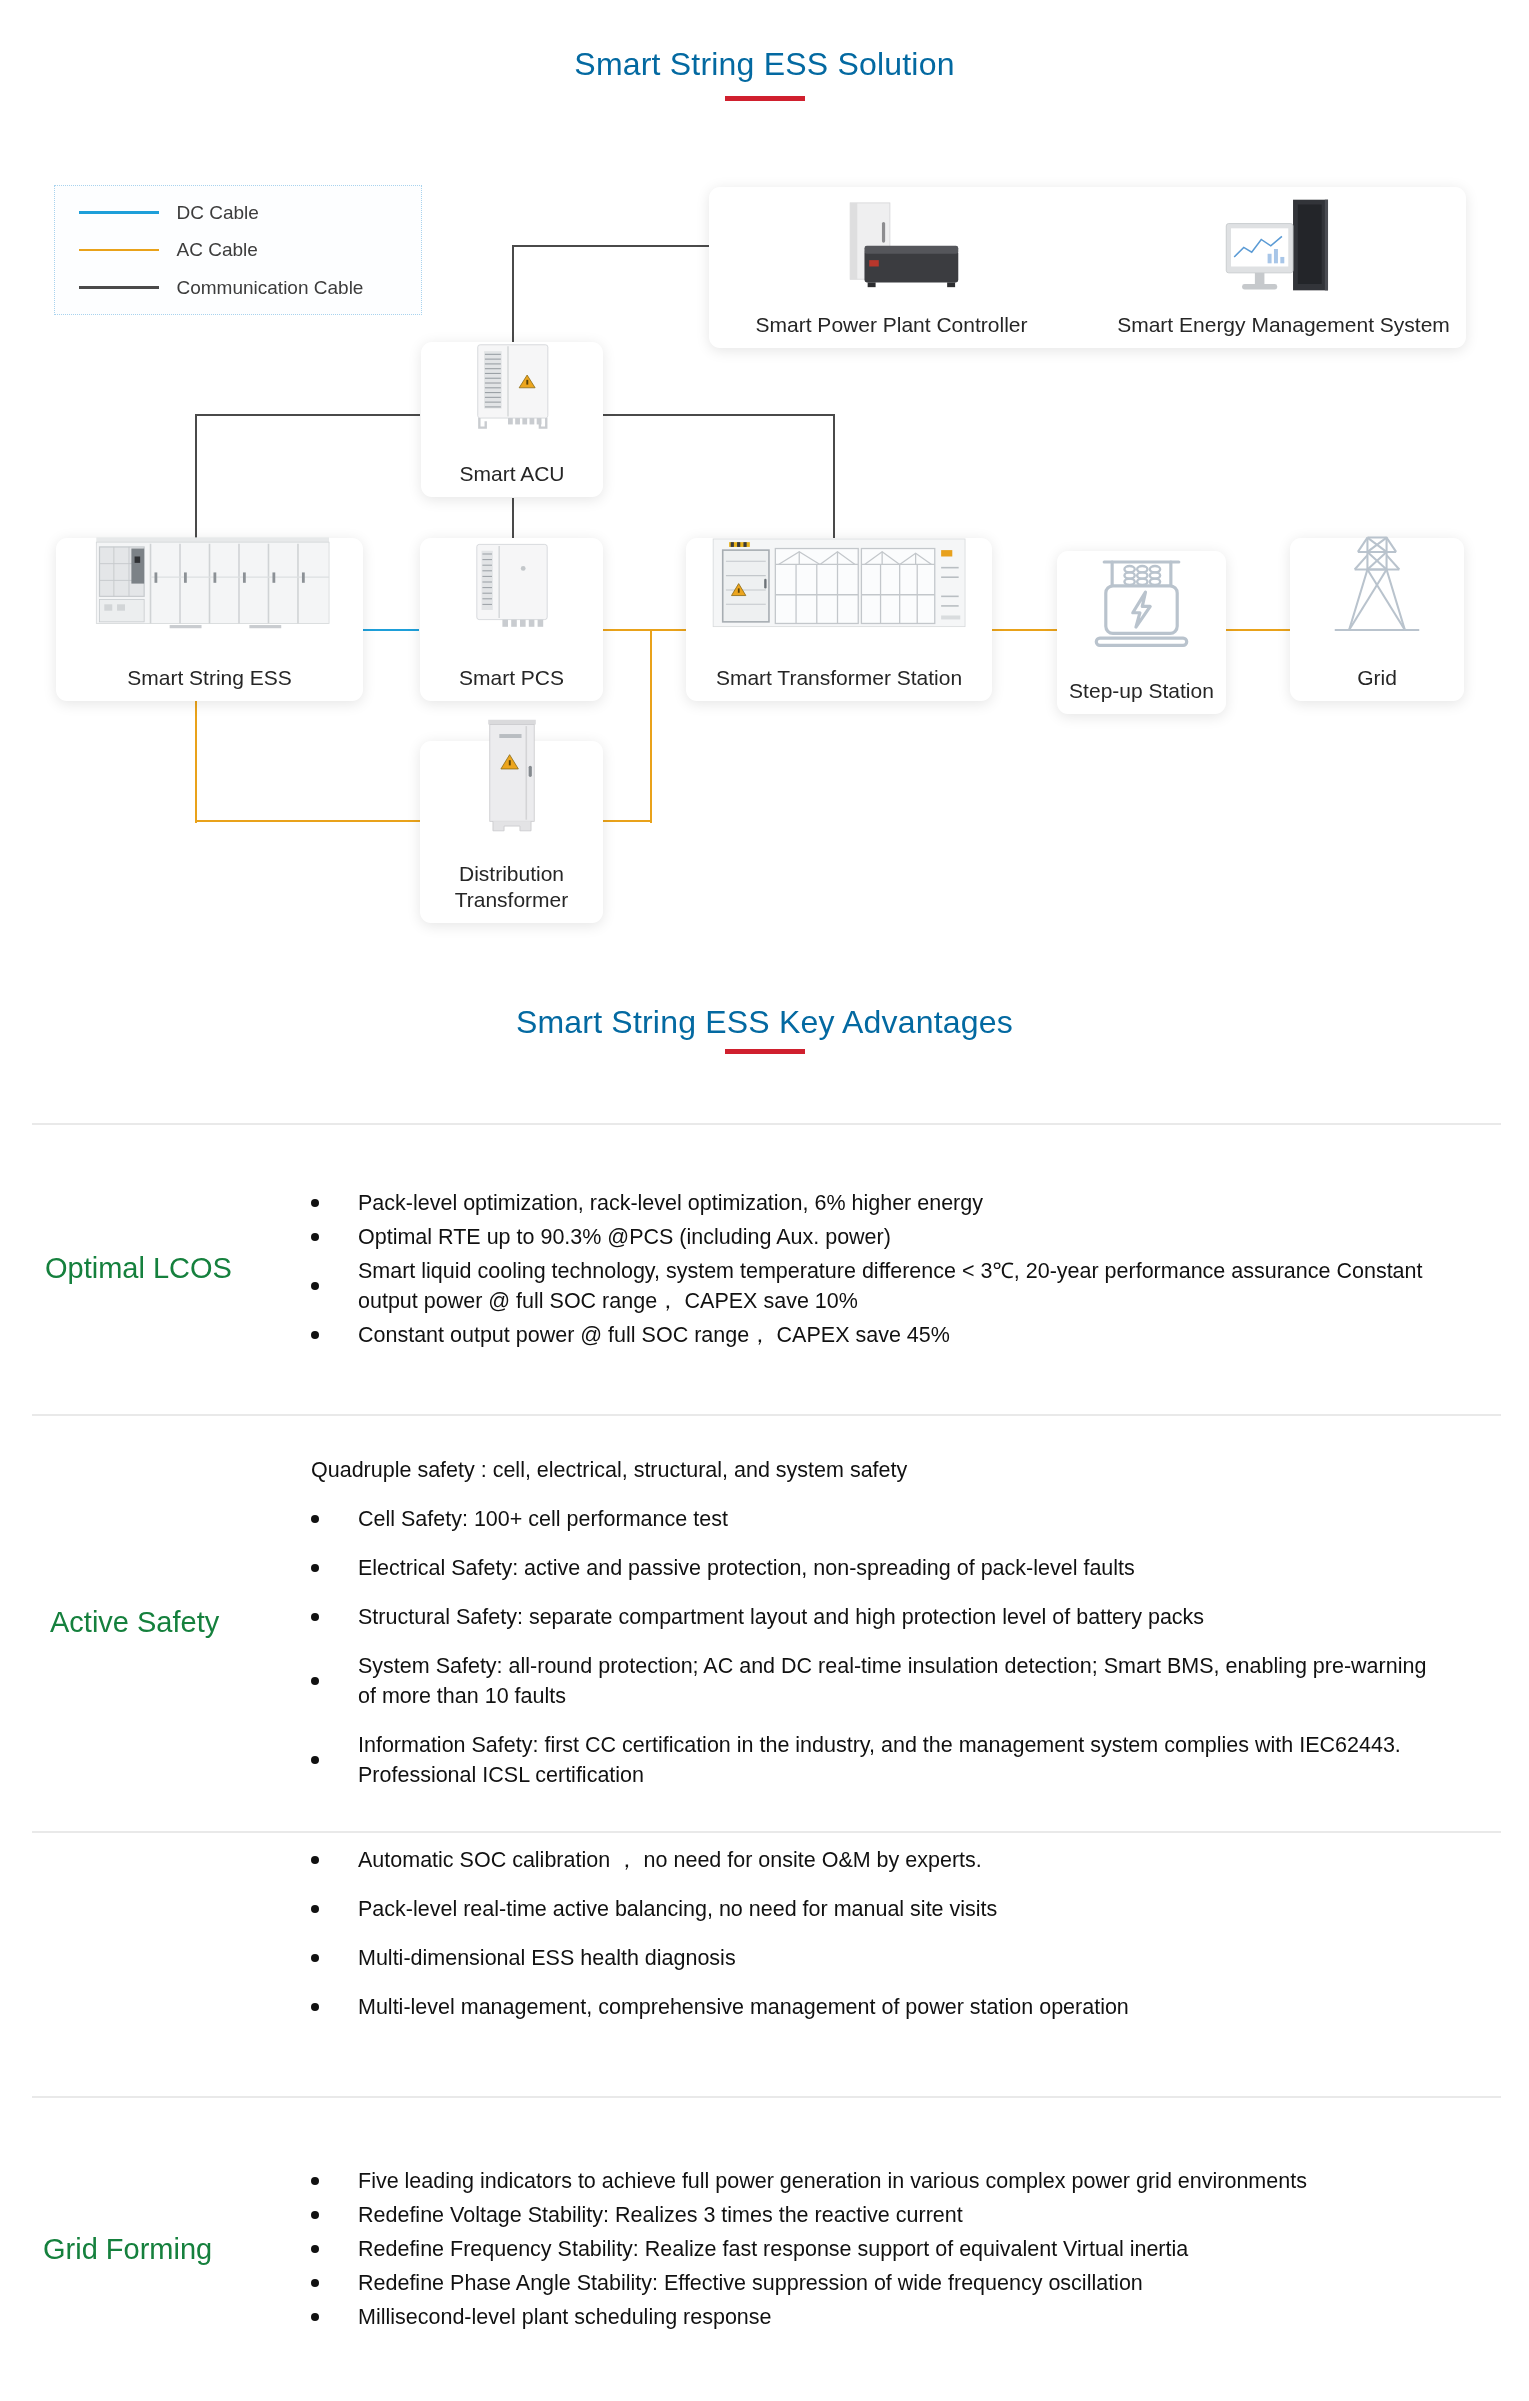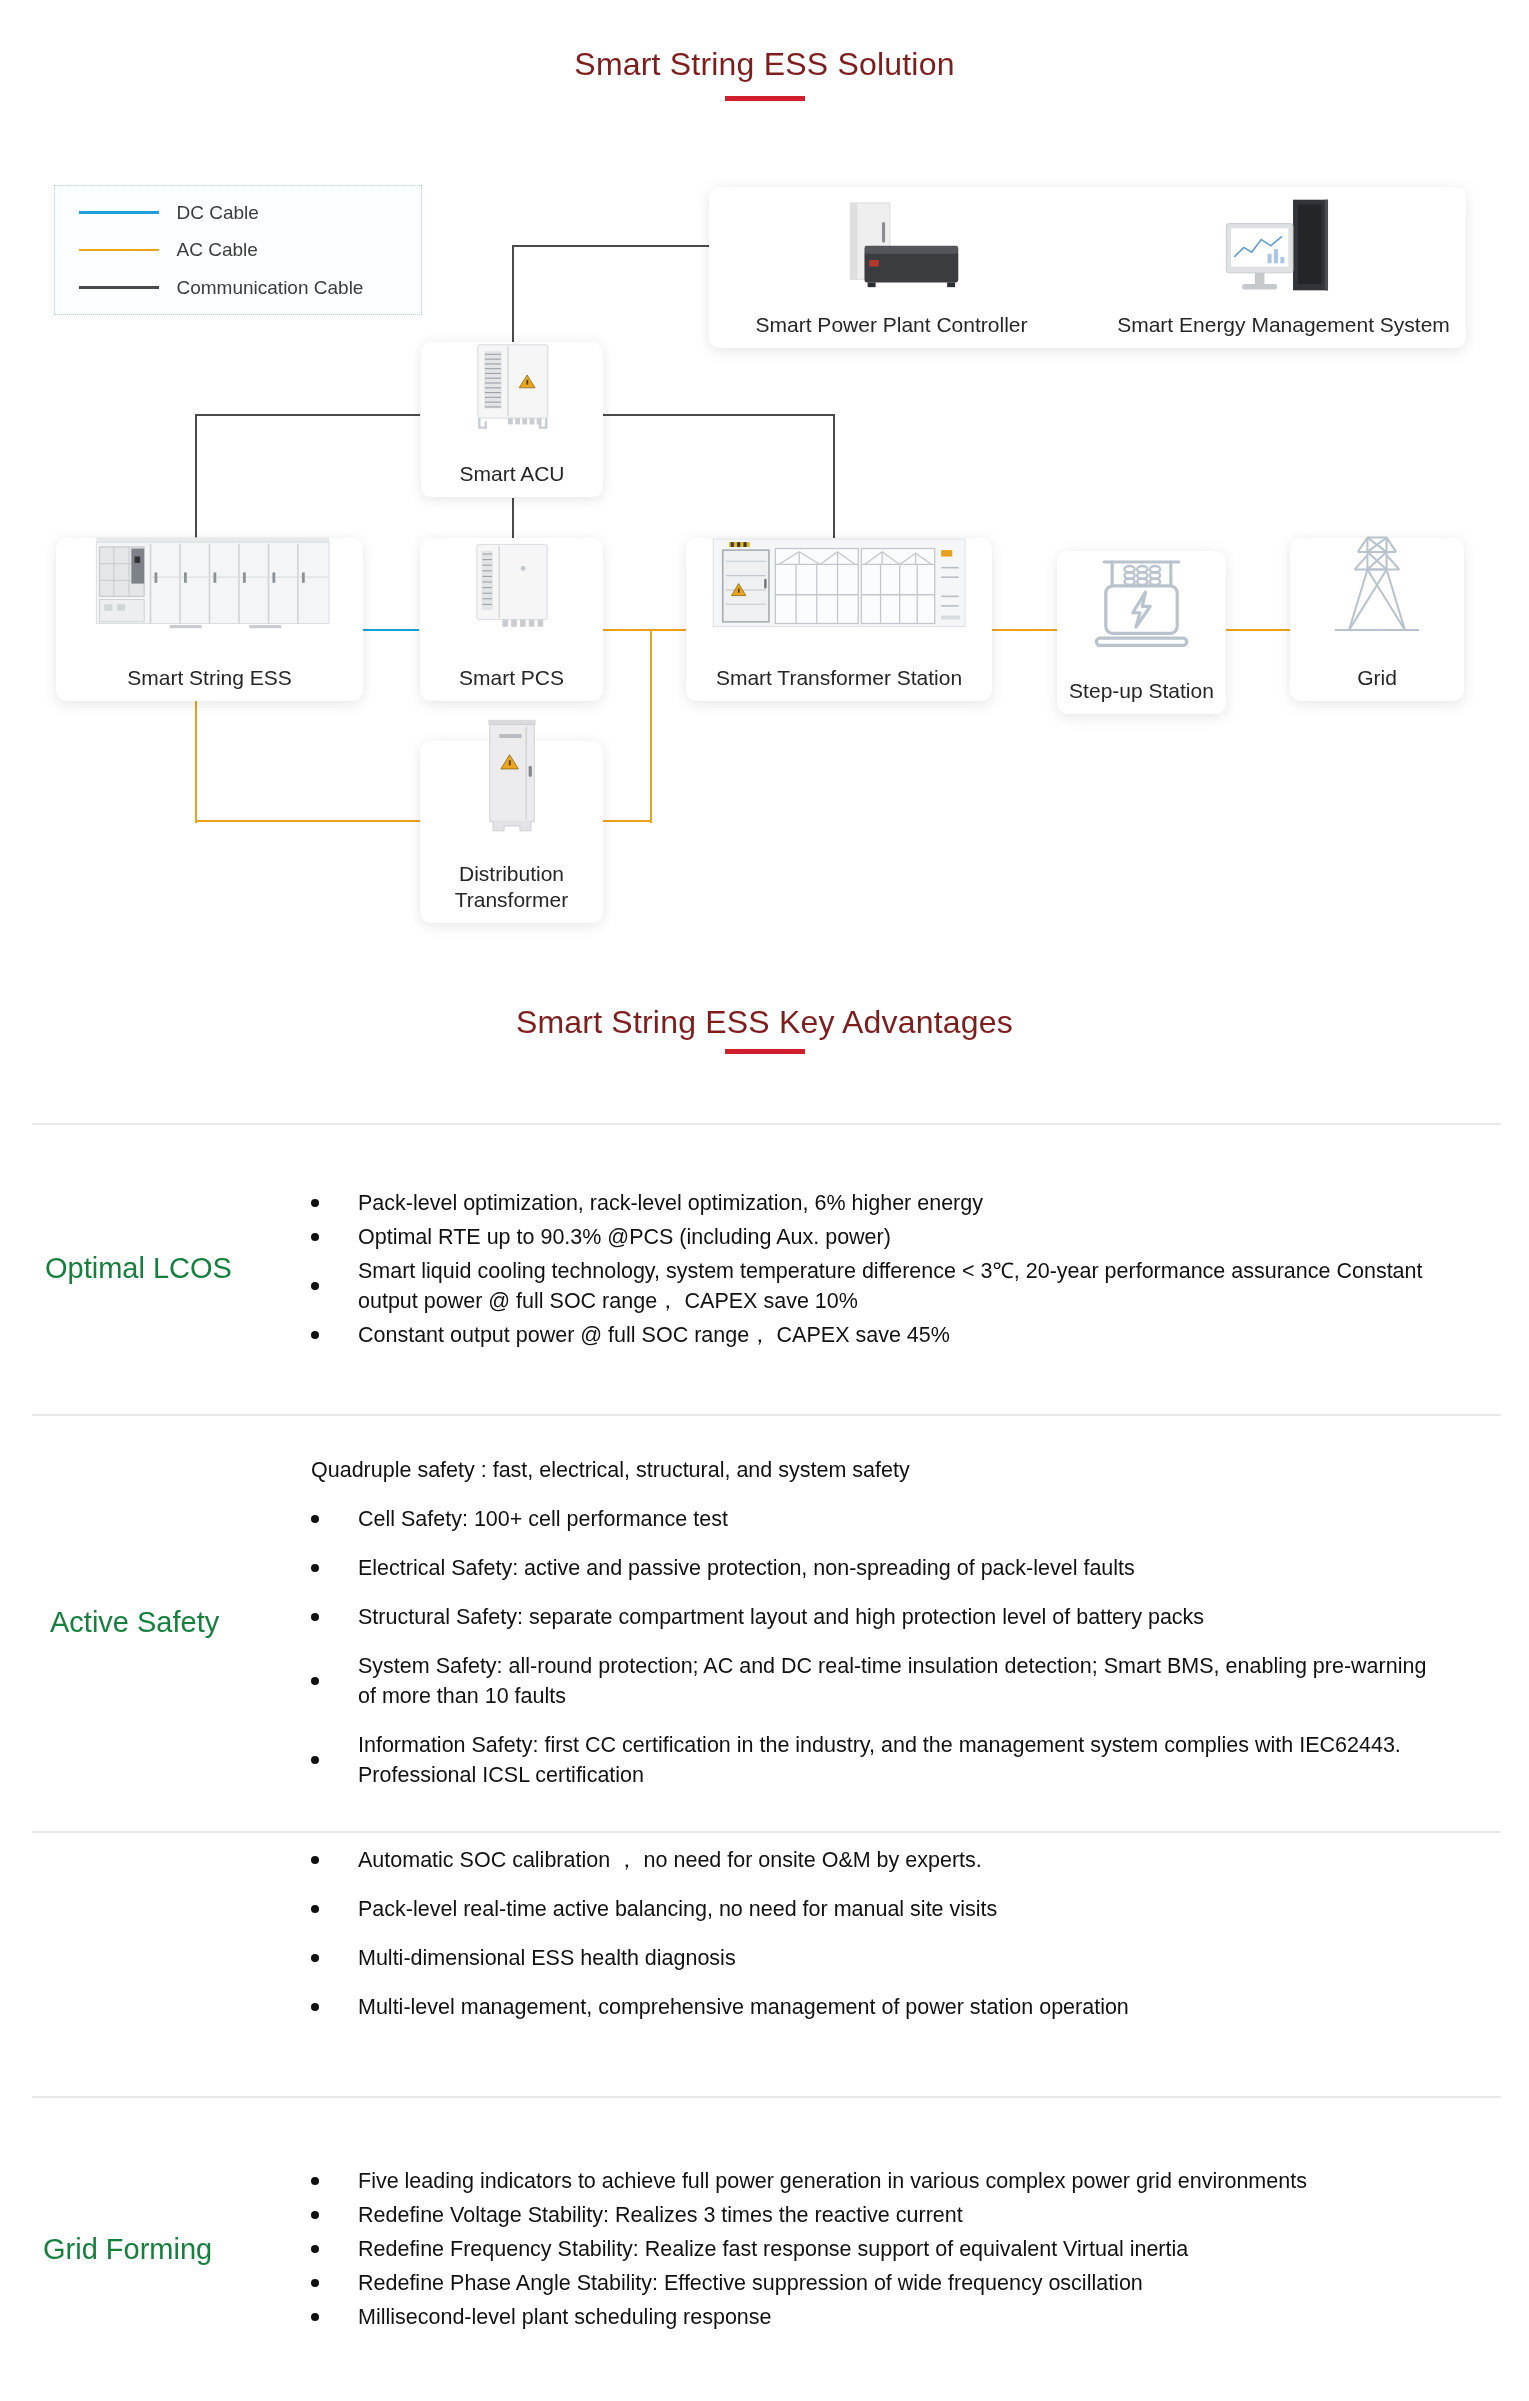--- a/index.html
+++ b/index.html
@@ -1,21 +1,21 @@
 <!DOCTYPE html>
 <html style="font-size:12.7px"><head>
 <meta charset="utf-8">
 <style>
   html,body{margin:0;padding:0;background:#fff;}
   #canvas{position:relative;width:1529px;height:2401px;background:#ffffff;overflow:hidden;
           font-family:"Liberation Sans",sans-serif;color:#1a1a1a;}
 
   
   .big-title{position:absolute;left:0;width:100%;text-align:center;font-size:32px;
-             font-weight:400;color:#7f1d1d;letter-spacing:0.2px;}
+             font-weight:400;color:#0369a1;letter-spacing:0.2px;}
   .red-underline{position:absolute;left:50%;transform:translateX(-50%);width:80px;height:4.8px;
                  background:#d0202e;}
 
   
   .legend{position:absolute;left:54px;top:185px;width:368px;height:130px;background:#fdfeff;
           border:0.8px dotted #a9d3ee;box-sizing:border-box;display:flex;flex-direction:column;
           justify-content:space-evenly;z-index:2;}
   .legend-row{display:flex;align-items:center;padding-left:24px;}
   .legend-swatch{width:80px;height:2.4px;flex-shrink:0;}
   .sw-dc{background:#1e9fd9;} .sw-ac{background:#e9a21a;} .sw-comm{background:#4a4a4a;}
@@ -382,21 +382,21 @@
         <span class="txt">Smart liquid cooling technology, system temperature difference &lt; 3℃, 20-year performance assurance Constant output power @ full SOC range，  CAPEX save 10%</span>
       </div>
     <div class="bullet">
         <span class="dot"></span>
         <span class="txt">Constant output power @ full SOC range，  CAPEX save 45%</span>
       </div>
   </div>
 
   <div class="sec-label" style="left:50px;top:1414px;height:417px;">Active Safety</div>
   <div class="sec-content gap24" style="top:1414px;height:417px;">
-    <div class="plain-header">Quadruple safety :  fast, electrical, structural, and system safety</div>
+    <div class="plain-header">Quadruple safety :  cell, electrical, structural, and system safety</div>
     <div class="bullet">
         <span class="dot"></span>
         <span class="txt">Cell Safety: 100+ cell performance test</span>
       </div>
     <div class="bullet">
         <span class="dot"></span>
         <span class="txt">Electrical Safety: active and passive protection, non-spreading of pack-level faults</span>
       </div>
     <div class="bullet">
         <span class="dot"></span>

